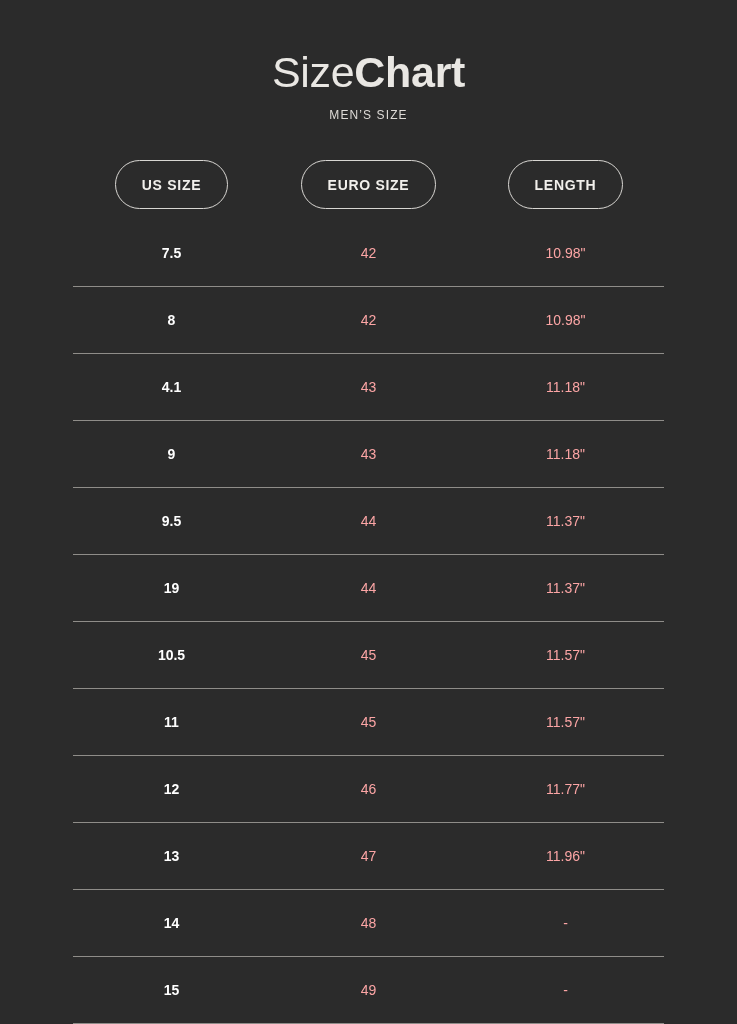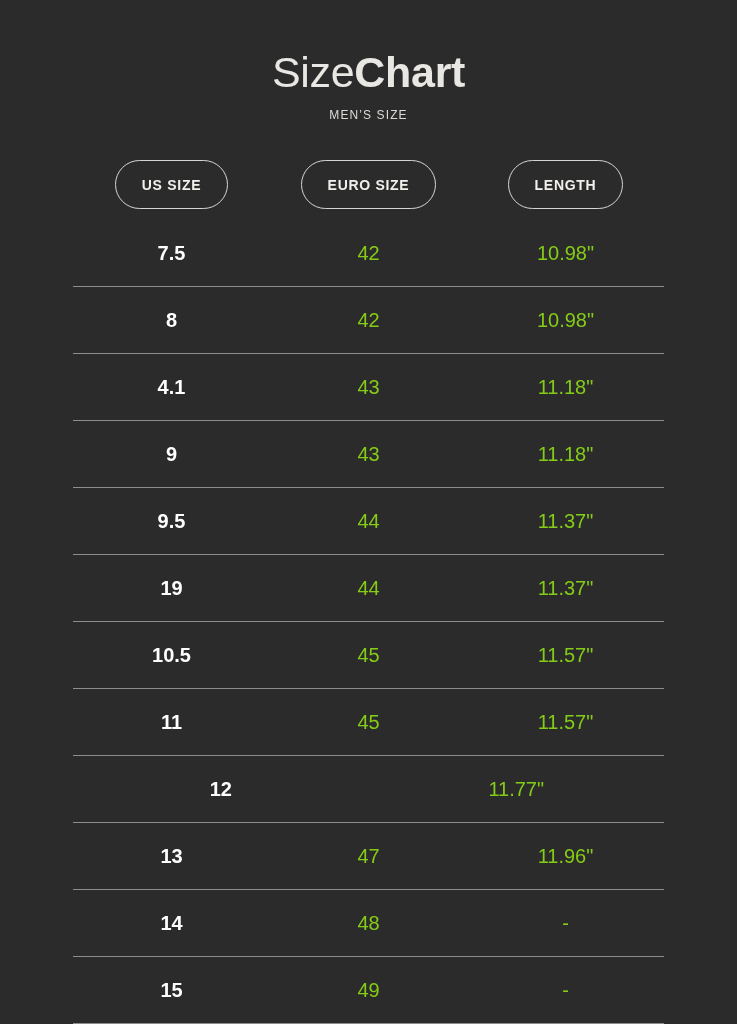--- a/index.html
+++ b/index.html
@@ -95,31 +95,31 @@
   }
   .row {
     display: flex;
     align-items: center;
     height: 66px;
     border-bottom: 1.3px solid #8f8d89;
   }
   .cell {
     flex: 1 1 0;
     text-align: center;
-    font-size: 20px;
+    font-size: 14px;
     line-height: 20px;
   }
   .cell-us {
     font-weight: 700;
     color: #ffffff;
   }
   .cell-euro,
   .cell-length {
     font-weight: 400;
-    color: #84cc16;
+    color: #fca5a5;
   }
 </style>
 </head>
 <body>
 
 <div class="page">
 
   <div class="title-block">
     <div class="main-title"><span class="title-light">Size</span><span class="title-bold">Chart</span></div>
     <div class="subtitle">MEN’S SIZE</div>
@@ -179,20 +179,21 @@
         <div class="cell cell-euro">45</div>
         <div class="cell cell-length">11.57"</div>
       </div>
       <div class="row">
         <div class="cell cell-us">11</div>
         <div class="cell cell-euro">45</div>
         <div class="cell cell-length">11.57"</div>
       </div>
       <div class="row">
         <div class="cell cell-us">12</div>
+        <div class="cell cell-euro">46</div>
         <div class="cell cell-length">11.77"</div>
       </div>
       <div class="row">
         <div class="cell cell-us">13</div>
         <div class="cell cell-euro">47</div>
         <div class="cell cell-length">11.96"</div>
       </div>
       <div class="row">
         <div class="cell cell-us">14</div>
         <div class="cell cell-euro">48</div>

